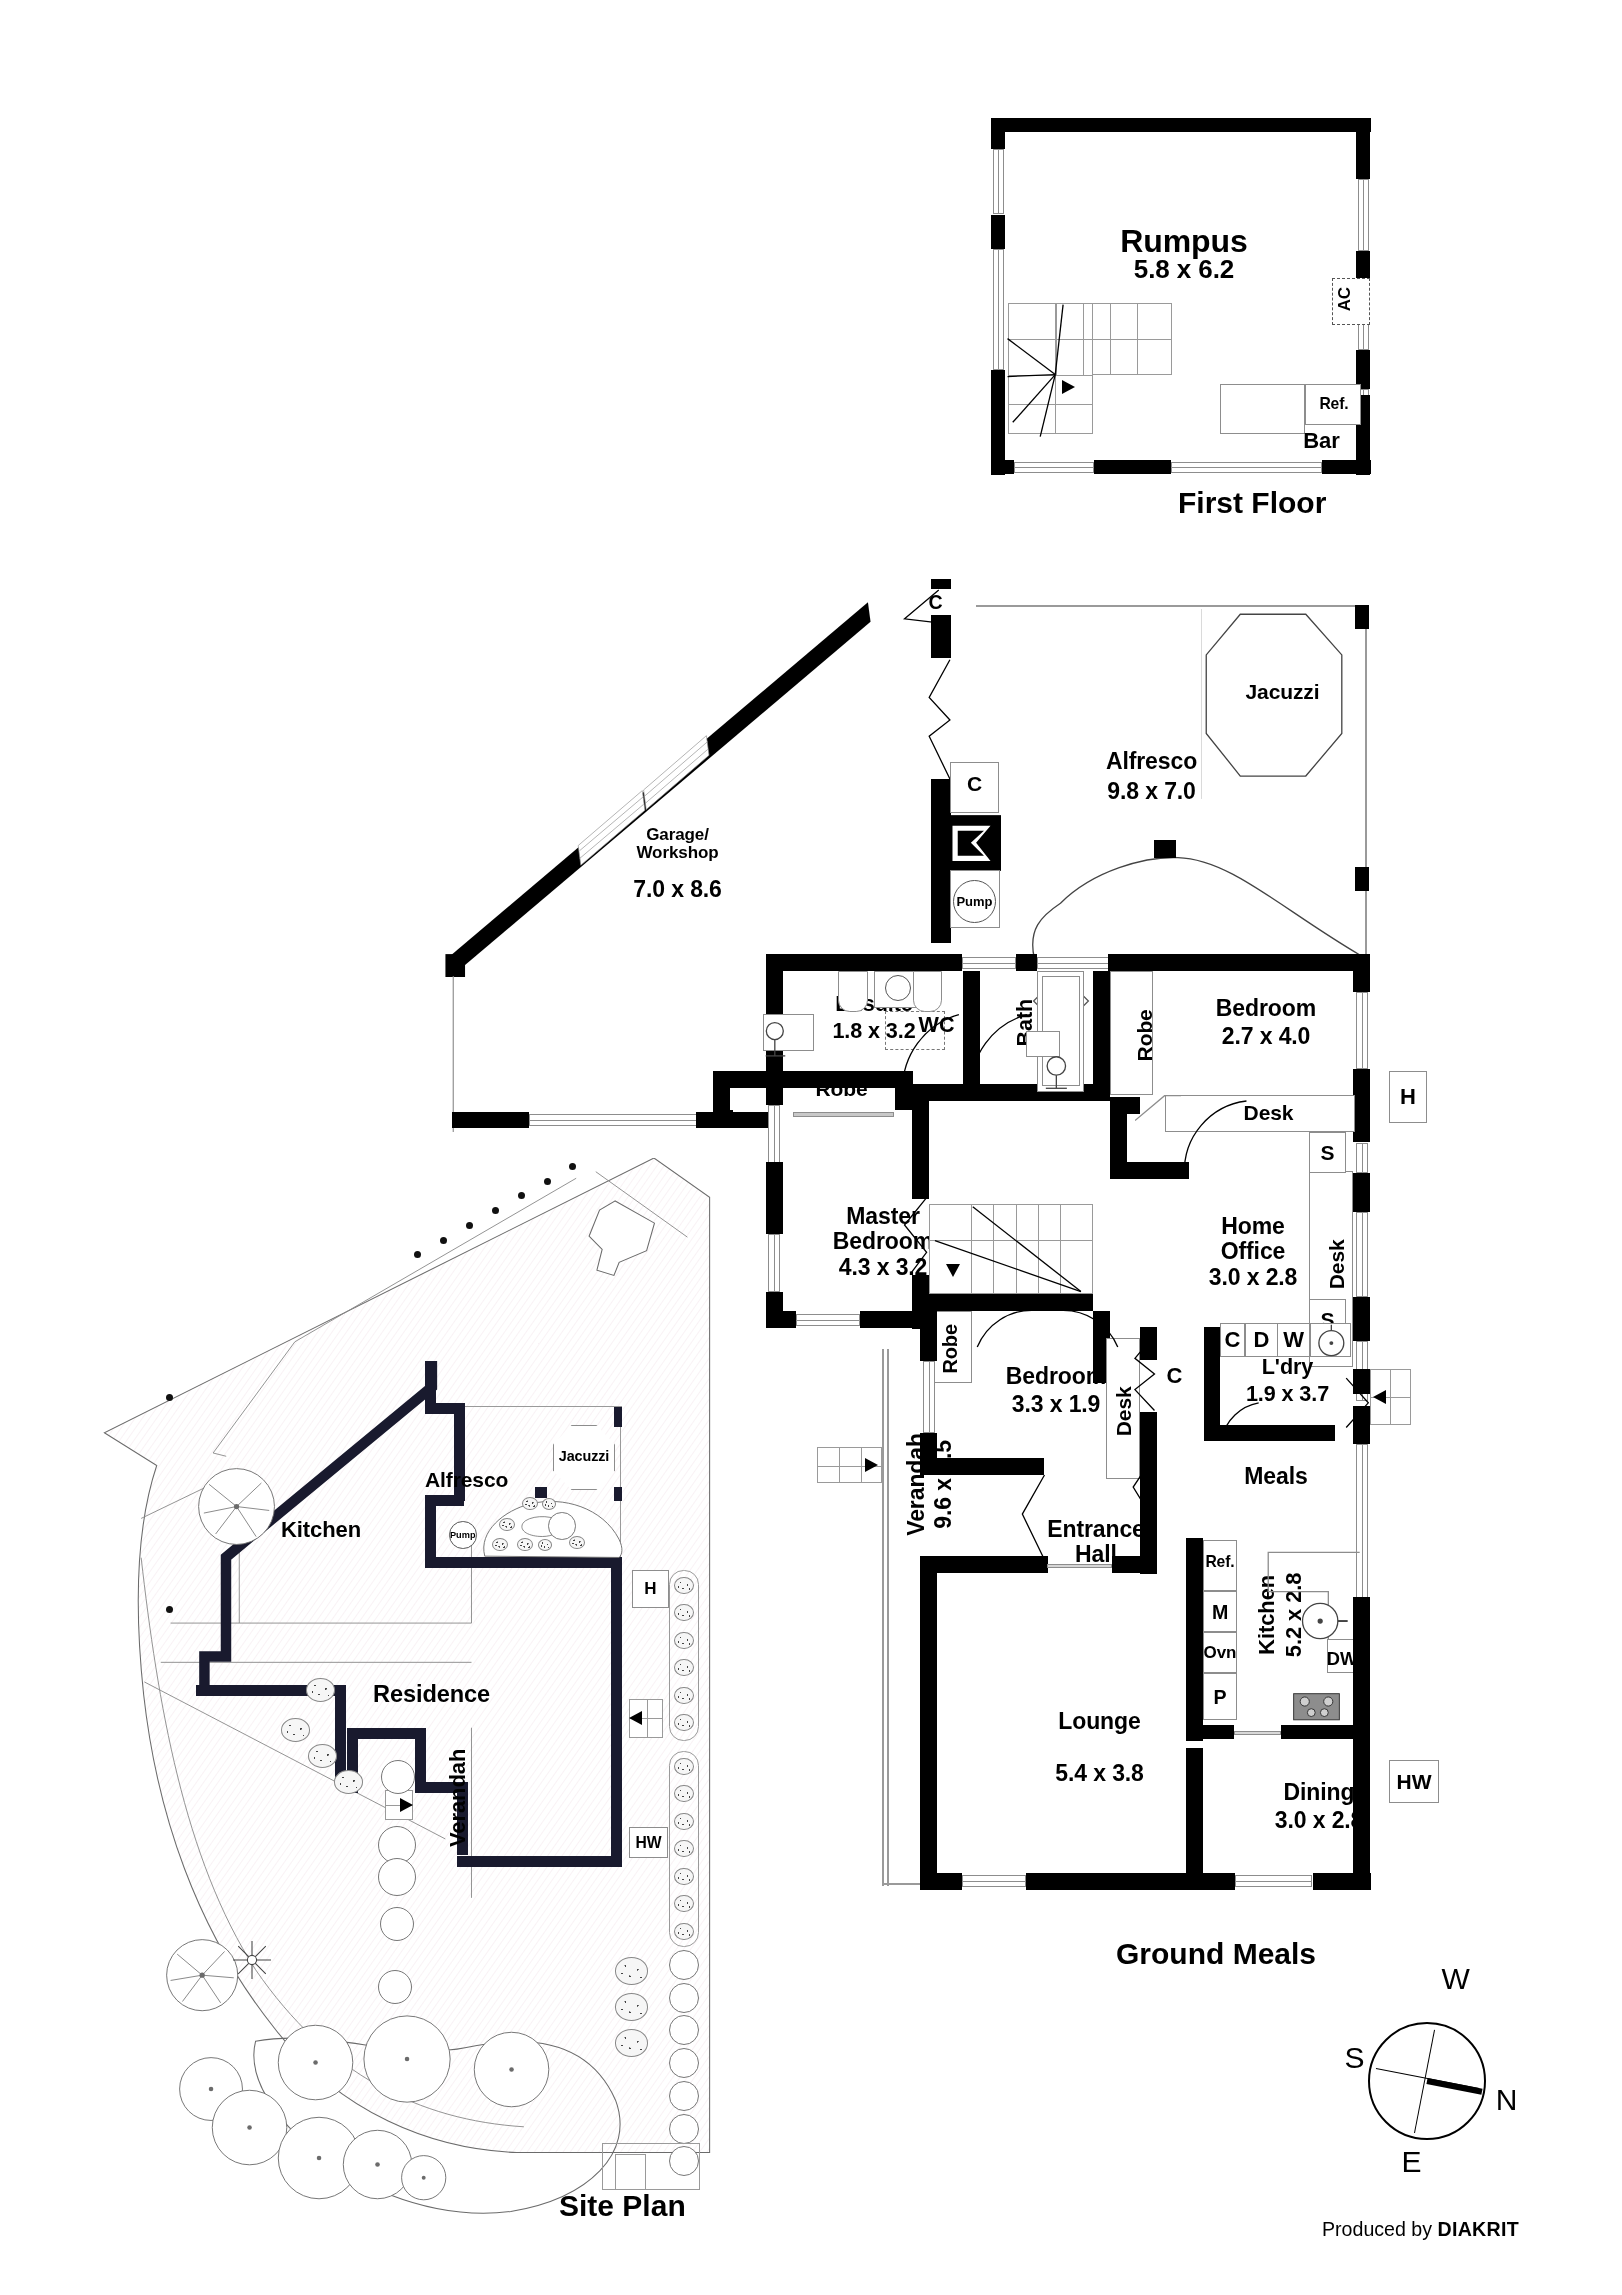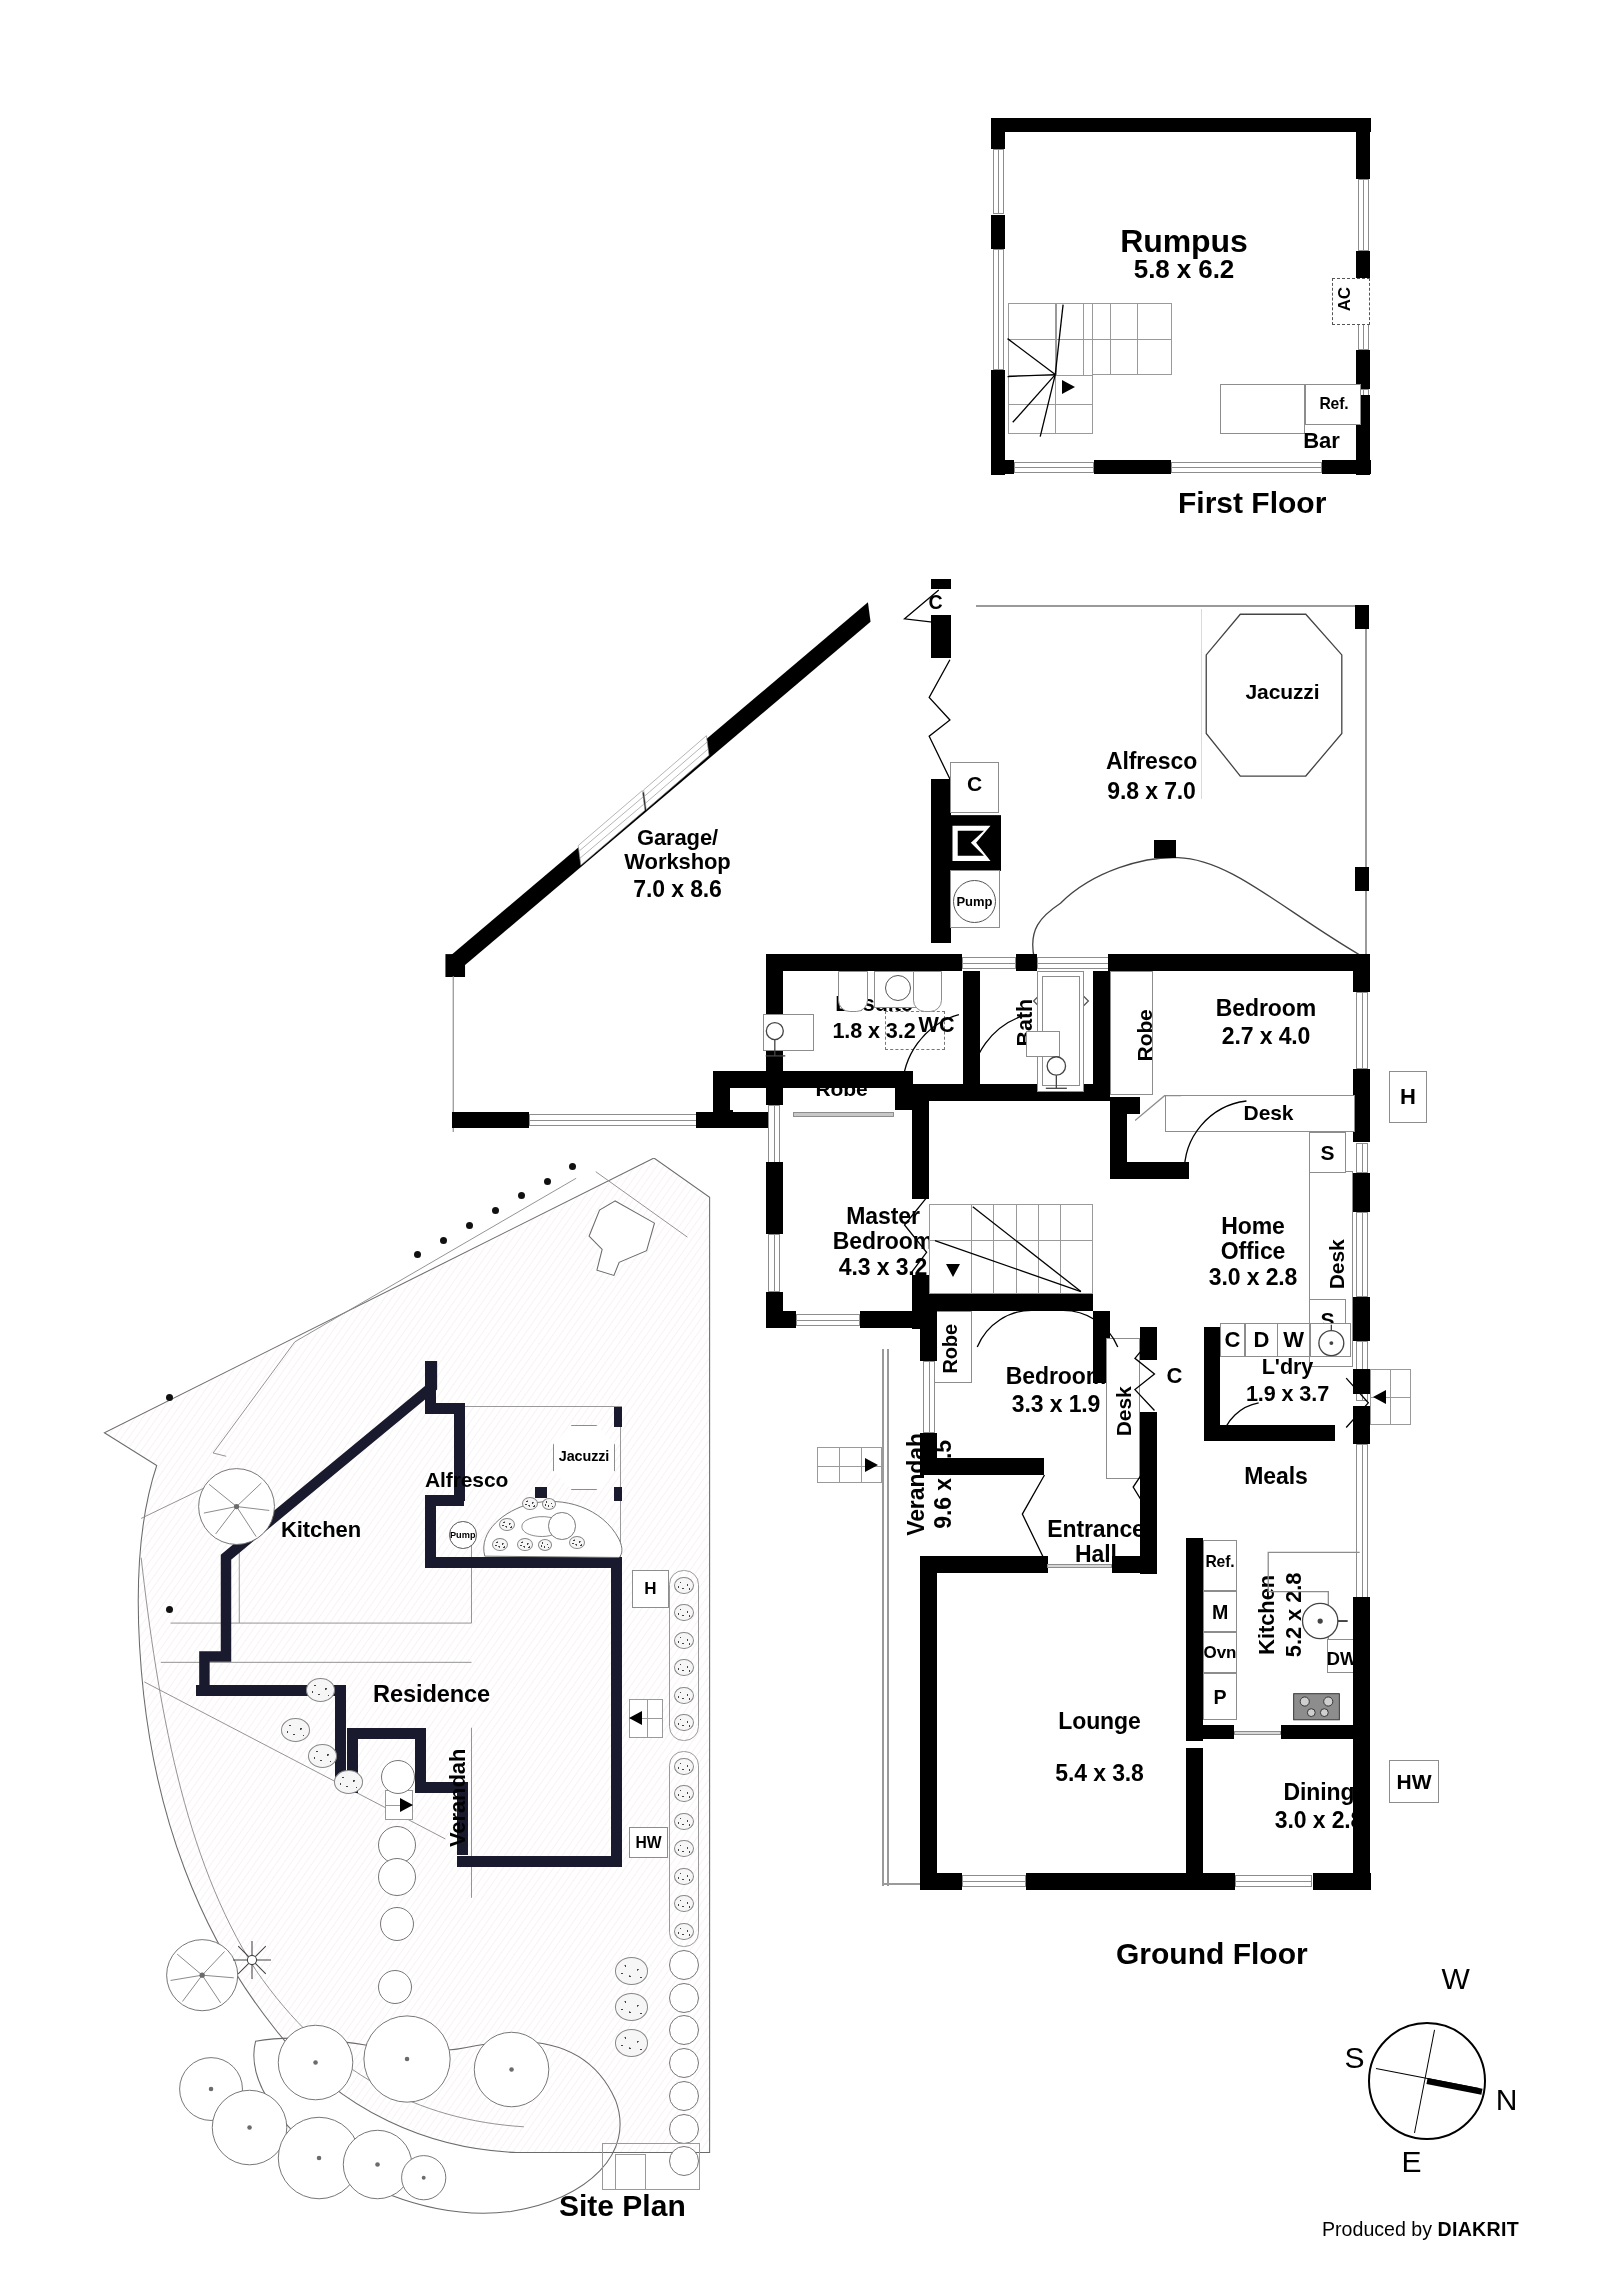--- a/index.html
+++ b/index.html
@@ -167,21 +167,21 @@
       <line x1="345" y1="368" x2="441" y2="285" stroke="#8d8d8d" stroke-width="1"></line>
     </g>
     <rect x="40" y="598" width="30" height="35" fill="#000"></rect>
     <line x1="52" y1="632" x2="52" y2="870" stroke="#9a9a9a" stroke-width="2"></line>
   </svg>
 
   <div class="wall" style="left:452px;top:1112px;width:77px;height:15.7px;"></div>
   <div class="win h" style="left:529px;top:1114px;width:168px;height:11.8px;"></div>
   <div class="wall" style="left:696px;top:1112px;width:72px;height:15.7px;"></div>
 
-  <div class="lbl" style="left:576px;top:826px;width:203px;font-size:22px;">Garage/
+  <div class="lbl" style="left:576px;top:826px;width:203px;font-size:17px;">Garage/
 Workshop</div>
   <div class="lbl" style="left:576px;top:877px;width:203px;font-size:23px;">7.0 x 8.6</div>
 
   <div class="room-fill" style="left:976px;top:607px;width:393px;height:353px;"></div>
   <div class="thinline" style="left:976px;top:605px;width:393px;height:2px;"></div>
   <div class="thinline" style="left:1365px;top:605px;width:2px;height:357px;"></div>
   <div class="wall" style="left:1355px;top:605px;width:14.4px;height:23.6px;"></div>
   <div class="wall" style="left:1355px;top:867px;width:14.4px;height:23.6px;"></div>
 
   <svg style="position:absolute;left:1201px;top:609px;width:167px;height:190px;" viewBox="0 0 255 290" width="167" height="190">
@@ -488,21 +488,21 @@
   <div class="wall" style="left:1353px;top:1633px;width:17px;height:257px;"></div>
 
   <div class="tag" style="left:1389px;top:1760px;width:50px;height:43px;font-size:21px;">HW</div>
 
   <div class="wall" style="left:920px;top:1873px;width:42px;height:17px;"></div>
   <div class="win h" style="left:962px;top:1875px;width:64px;height:11.8px;"></div>
   <div class="wall" style="left:1026px;top:1873px;width:209px;height:17px;"></div>
   <div class="win h" style="left:1235px;top:1875px;width:77px;height:11.8px;"></div>
   <div class="wall" style="left:1313px;top:1873px;width:58px;height:17px;"></div>
 
-  <div class="floor-title" style="left:1116px;top:1937px;">Ground Floor</div>
+  <div class="floor-title" style="left:1116px;top:1937px;">Ground Meals</div>
 </div>
 
 <div>
 
   <svg style="position:absolute;left:65px;top:1158px;width:648px;height:1060px;" viewBox="0 0 990 1620" width="648" height="1060">
     <defs>
       <pattern id="lothatch" width="9" height="9" patternUnits="userSpaceOnUse" patternTransform="rotate(35)">
         <line x1="0" y1="0" x2="0" y2="9" stroke="#f0dfe6" stroke-width="1.2"></line>
       </pattern>
     </defs>

